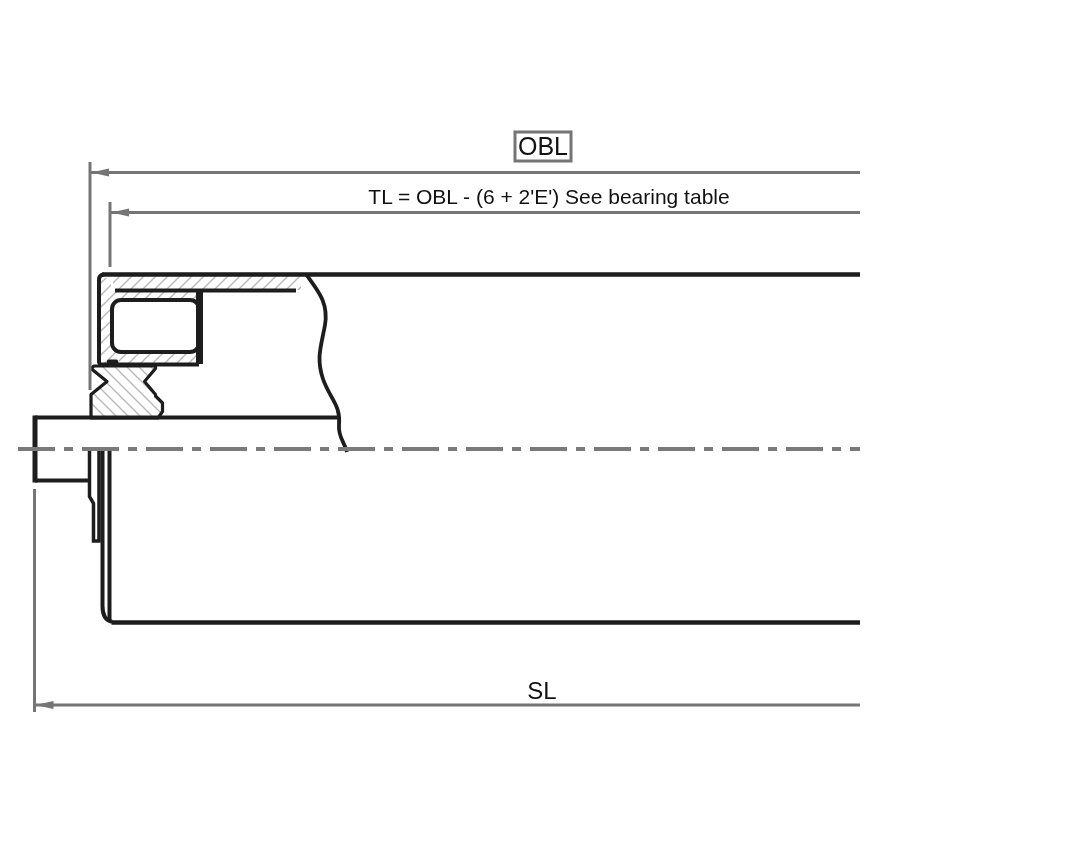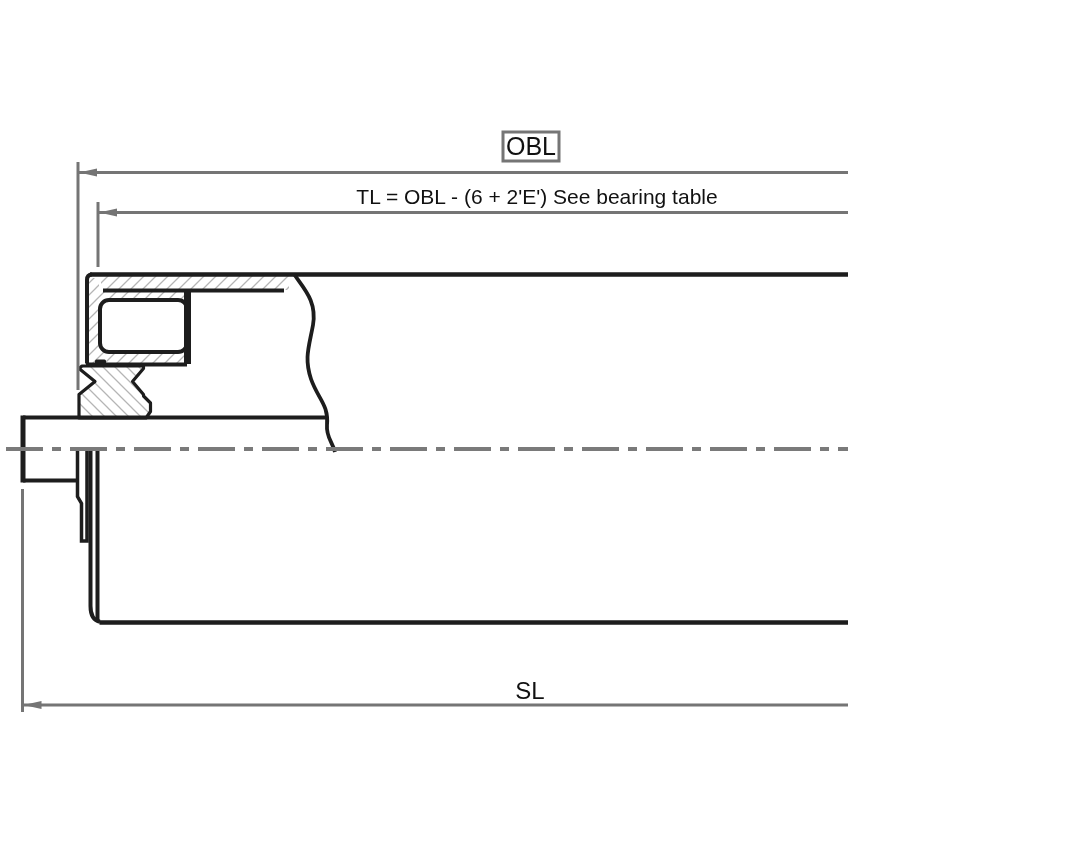--- a/index.html
+++ b/index.html
@@ -1,16 +1,16 @@
 <!DOCTYPE html>
 <html><head>
 <meta charset="utf-8">
 <style>
   html,body{margin:0;padding:0;background:#ffffff;}
-  #canvas{position:relative;width:848px;height:864px;background:#ffffff;overflow:hidden;}
+  #canvas{position:relative;width:848px;height:864px;background:#ffffff;overflow:hidden;margin-left:12px;}
   svg{display:block;}
   text{font-family:"Liberation Sans","DejaVu Sans",sans-serif;fill:#111111;}
   .lbl-obl{font-size:25px;}
   .lbl-tl{font-size:21px;}
   .lbl-sl{font-size:24px;}
 </style>
 </head>
 <body>
 
 <div id="canvas">

